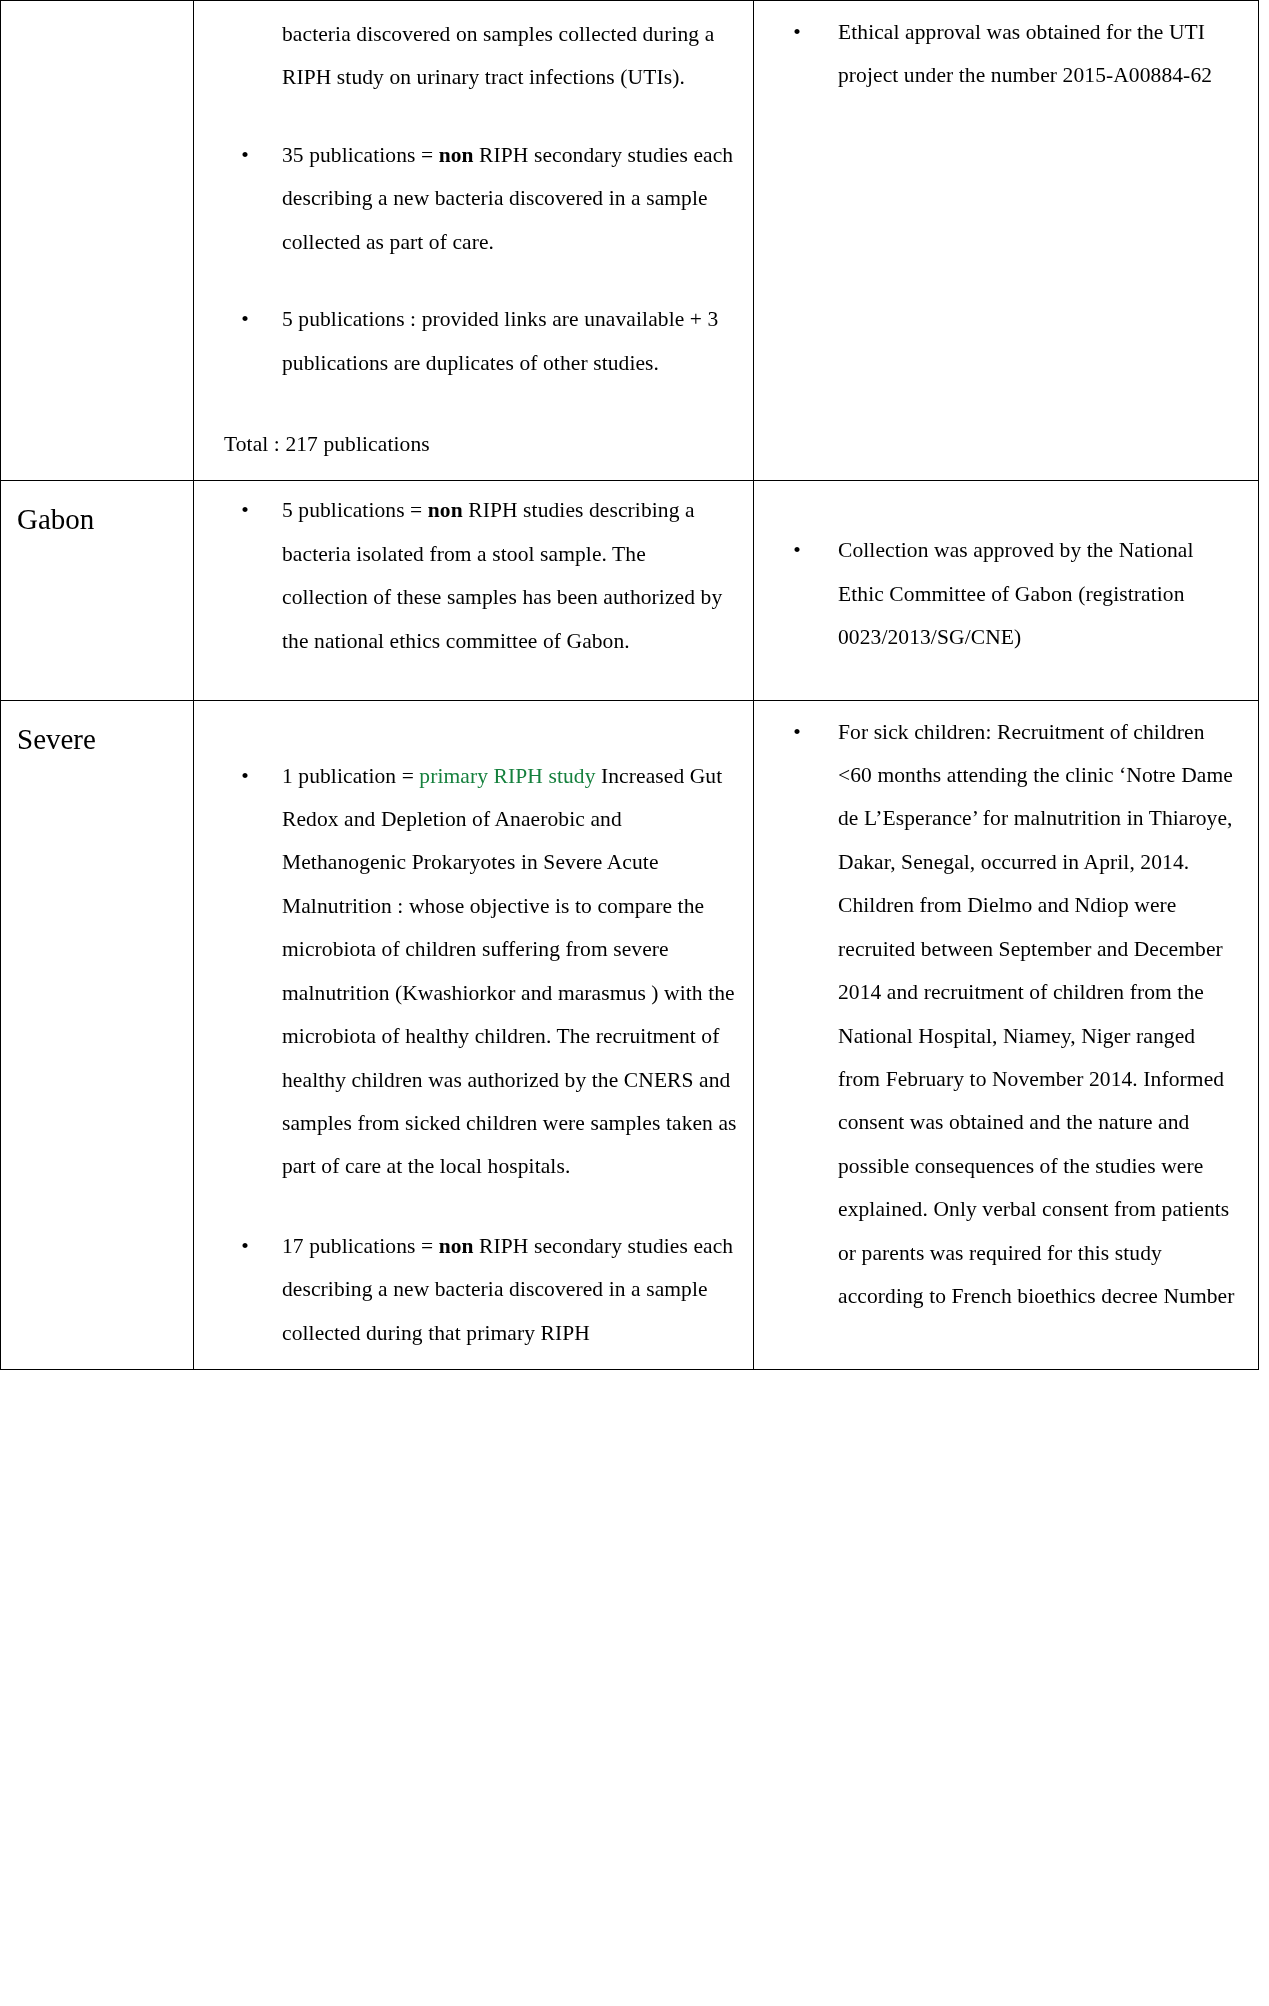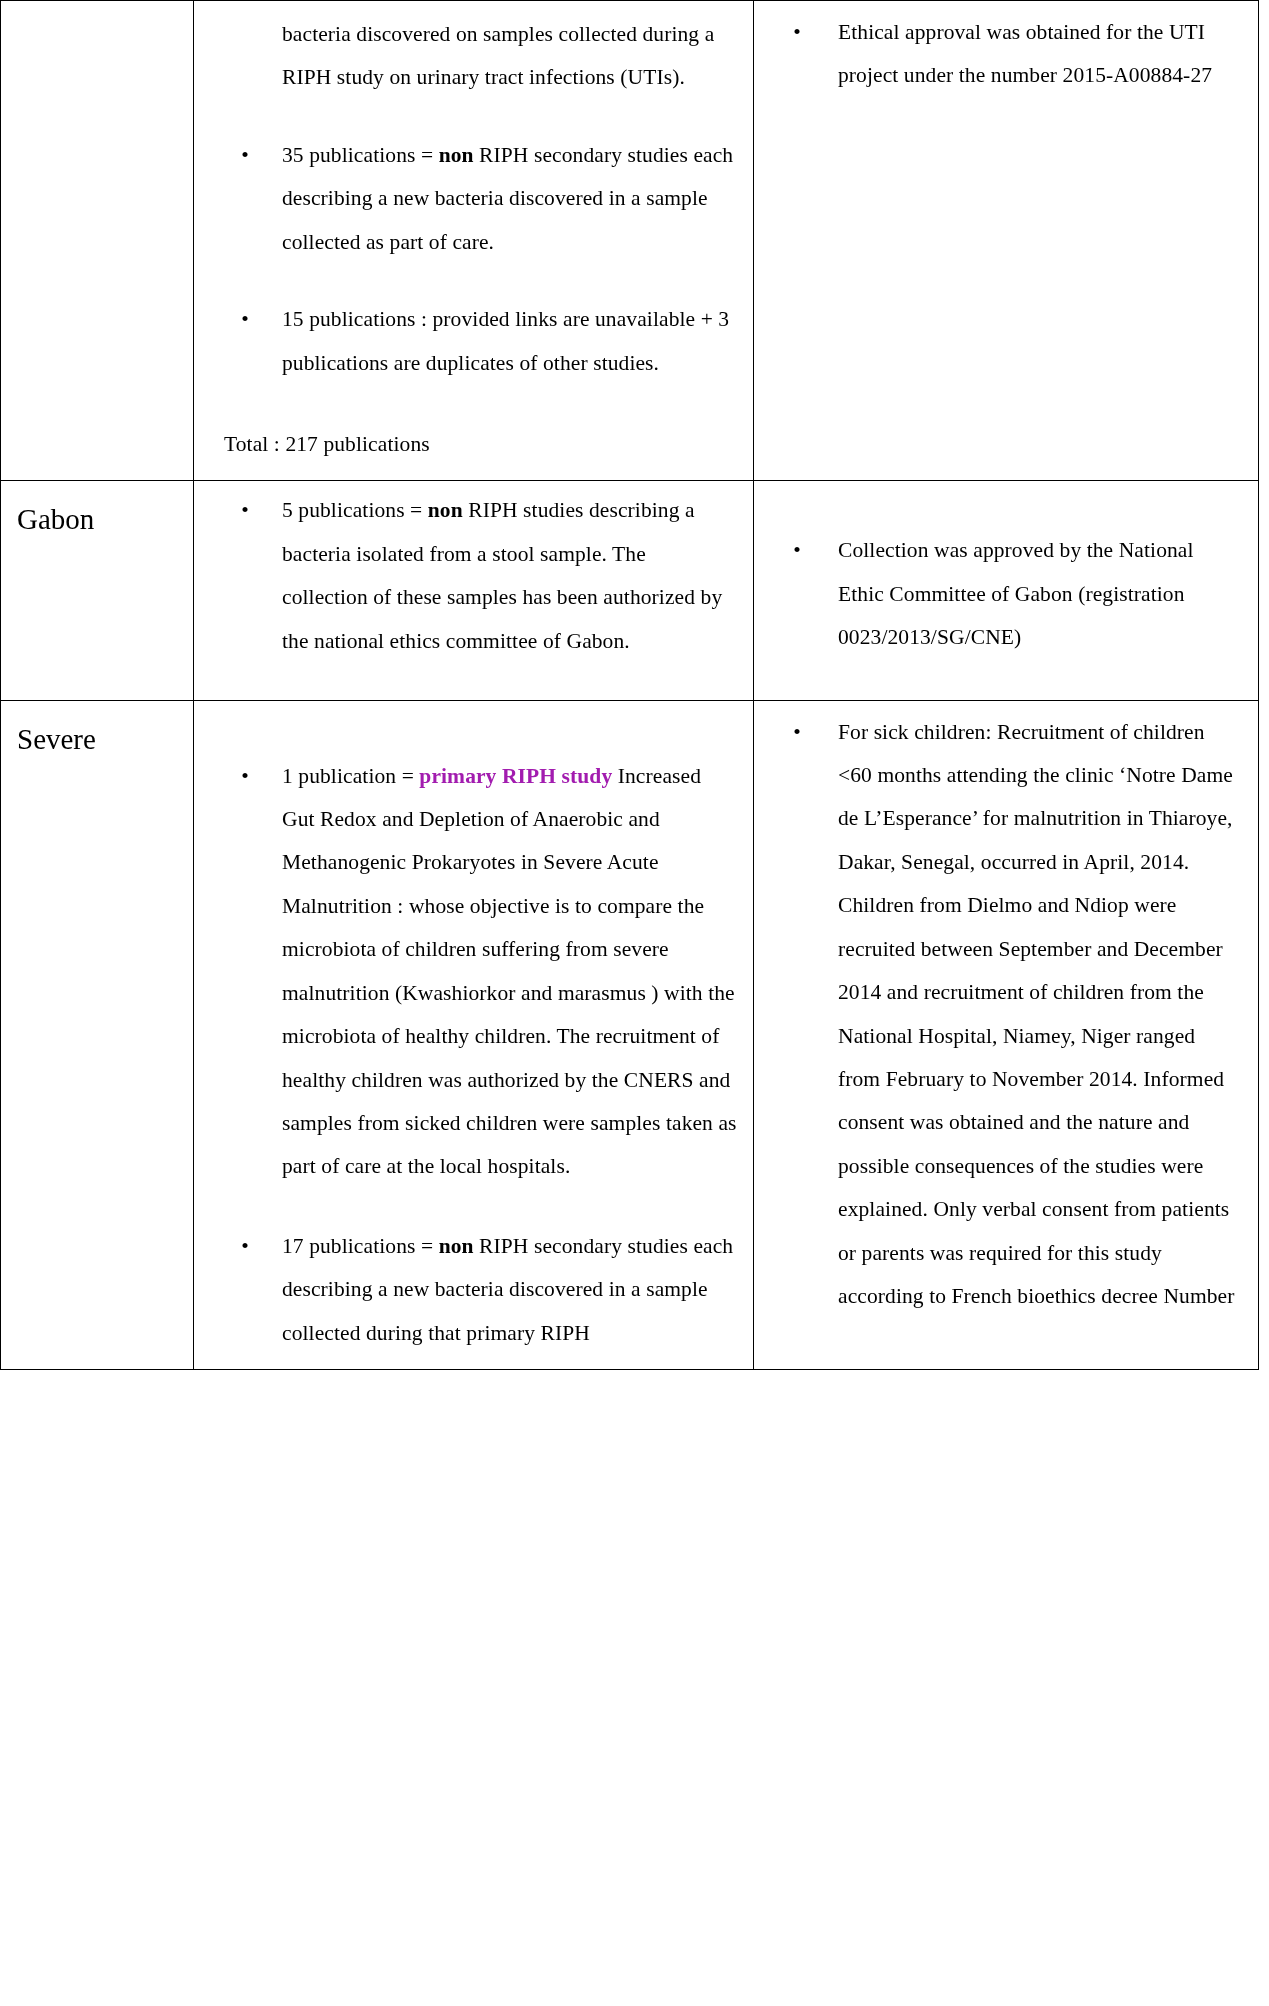--- a/index.html
+++ b/index.html
@@ -95,22 +95,22 @@
     padding-left: 72px;
     margin-bottom: 30px;
   }
   .ethics ul.bullets > li .bullet-dot {
     left: 26px;
   }
   .ethics .cell-inner { padding: 10px 18px 10px 12px; }
 
   b, strong { font-weight: bold; }
   .hl-orange {
-    color: #a21caf;
-    font-weight: bold;
+    color: #15803d;
+    font-weight: normal;
   }
 
   .desc .cell-inner { padding: 8px 16px 14px 14px; }
   .country .cell-inner { padding: 0; }
 
   
   .pad-top-55 { padding-top: 55px; }
   .pad-top-16 { padding-top: 16px; }
 </style>
 </head>
@@ -134,32 +134,32 @@
         <td class="desc">
           <div class="cell-inner">
             <p class="para lead"><span>bacteria discovered on samples collected during a RIPH study on urinary tract infections (UTIs).</span></p>
             <ul class="bullets">
               <li style="margin-top:34px;">
                 <span class="bullet-dot">•</span>
                 <span>35 publications = </span><b>non</b><span> RIPH secondary studies each describing a new bacteria discovered in a sample collected as part of care.</span>
               </li>
               <li>
                 <span class="bullet-dot">•</span>
-                <span>15 publications :    provided links are unavailable + 3 publications are duplicates of other studies.</span>
+                <span>5 publications :    provided links are unavailable + 3 publications are duplicates of other studies.</span>
               </li>
             </ul>
             <p class="para plain" style="padding-top:38px;">Total : 217 publications</p>
           </div>
         </td>
         <td class="ethics">
           <div class="cell-inner pad-top-55">
             <ul class="bullets">
               <li>
                 <span class="bullet-dot">•</span>
-                <span>Ethical approval was obtained for the UTI project under the number 2015-A00884-27</span>
+                <span>Ethical approval was obtained for the UTI project under the number 2015-A00884-62</span>
               </li>
             </ul>
           </div>
         </td>
       </tr>
 
       <tr>
         <td class="country">
           <div class="cell-inner">
             <div class="country-label">Gabon</div>

